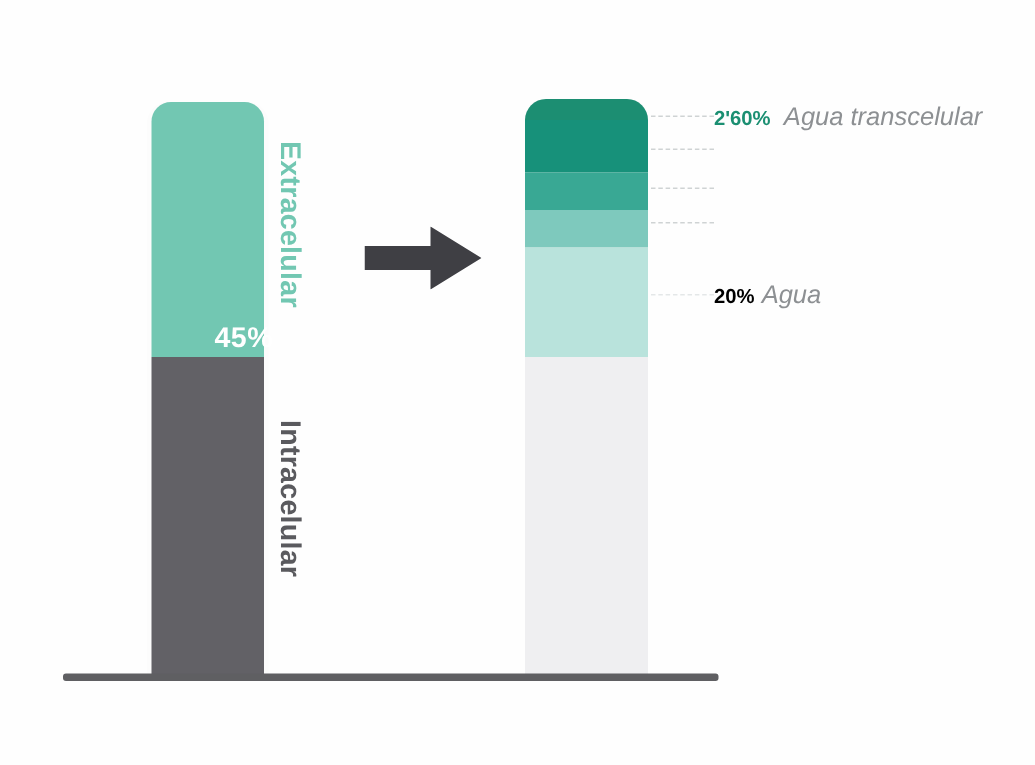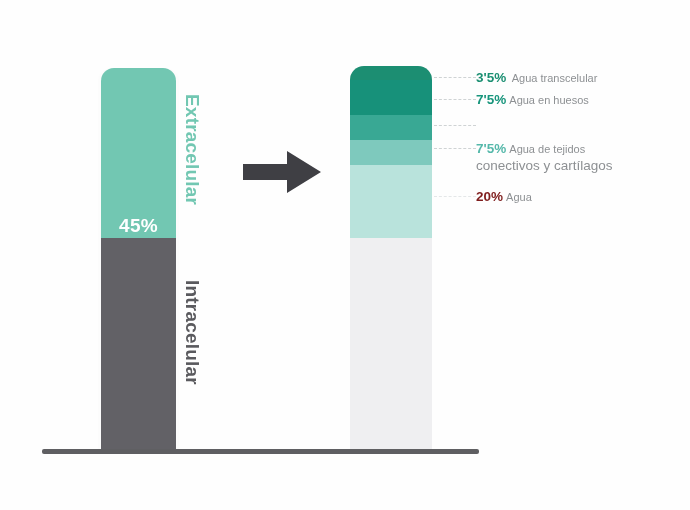--- a/index.html
+++ b/index.html
@@ -34,20 +34,21 @@
     border-radius: 2px;
   }
 
   
   .bar-left-wrap {
     position: absolute;
     left: 101px;
     top: 68px;
     width: 75px;
     height: 383px;
+    padding-left: 24px;
   }
   .bar-left-shadow {
     position: absolute;
     left: -3px;
     top: 0px;
     width: 81px;
     height: 383px;
     background: #fcfcfc;
     border-radius: 14px 14px 0 0;
   }
@@ -145,21 +146,22 @@
     white-space: nowrap;
     font-size: 13.5px;
     line-height: 15.5px;
   }
   .legend-pct {
     font-weight: bold;
     font-size: 13.5px;
   }
   .legend-text {
     color: #8d9093;
-    font-size: 11px;
+    font-size: 17px;
+    font-style: italic;
   }
   .legend-text2 {
     display: block;
     color: #8d9093;
     font-size: 13.5px;
   }
 </style>
 </head>
 <body>
 
@@ -188,32 +190,25 @@
     <div class="rseg" style="top:99px;height:73px;background:#b9e3dc;"></div>
   </div>
 
   <div class="leader" style="left:434px;top:77px;width:42px;"></div>
   <div class="leader" style="left:434px;top:99px;width:42px;"></div>
   <div class="leader" style="left:434px;top:125px;width:42px;"></div>
   <div class="leader" style="left:434px;top:148px;width:42px;"></div>
   <div class="leader" style="left:434px;top:196px;width:42px;border-top-color:#e4e7e8;"></div>
 
   <div class="legend-item" style="top:70px;">
-    <span class="legend-pct" style="color:#1b8f72;">3'5%</span><span class="legend-text">&nbsp; </span><span class="legend-text">Agua transcelular</span>
-  </div>
-
-  <div class="legend-item" style="top:92px;">
-    <span class="legend-pct" style="color:#18957c;">7'5%</span><span class="legend-text">&nbsp;</span><span class="legend-text">Agua en huesos</span>
-  </div>
-
-
-  <div class="legend-item" style="top:141px;">
-    <span class="legend-pct" style="color:#55b8aa;">7'5%</span><span class="legend-text">&nbsp;</span><span class="legend-text">Agua de tejidos</span>
-    <span class="legend-text2">conectivos y cartílagos</span>
-  </div>
+    <span class="legend-pct" style="color:#1b8f72;">2'60%</span><span class="legend-text">&nbsp; </span><span class="legend-text">Agua transcelular</span>
+  </div>
+
+
+
 
   <div class="legend-item" style="top:189px;">
-    <span class="legend-pct" style="color:#7f1d1d;">20%</span><span class="legend-text">&nbsp;</span><span class="legend-text">Agua</span>
+    <span class="legend-pct" style="color:#000000;">20%</span><span class="legend-text">&nbsp;</span><span class="legend-text">Agua</span>
   </div>
 
   <div class="baseline"></div>
 
 </div>
 
 </body></html>

